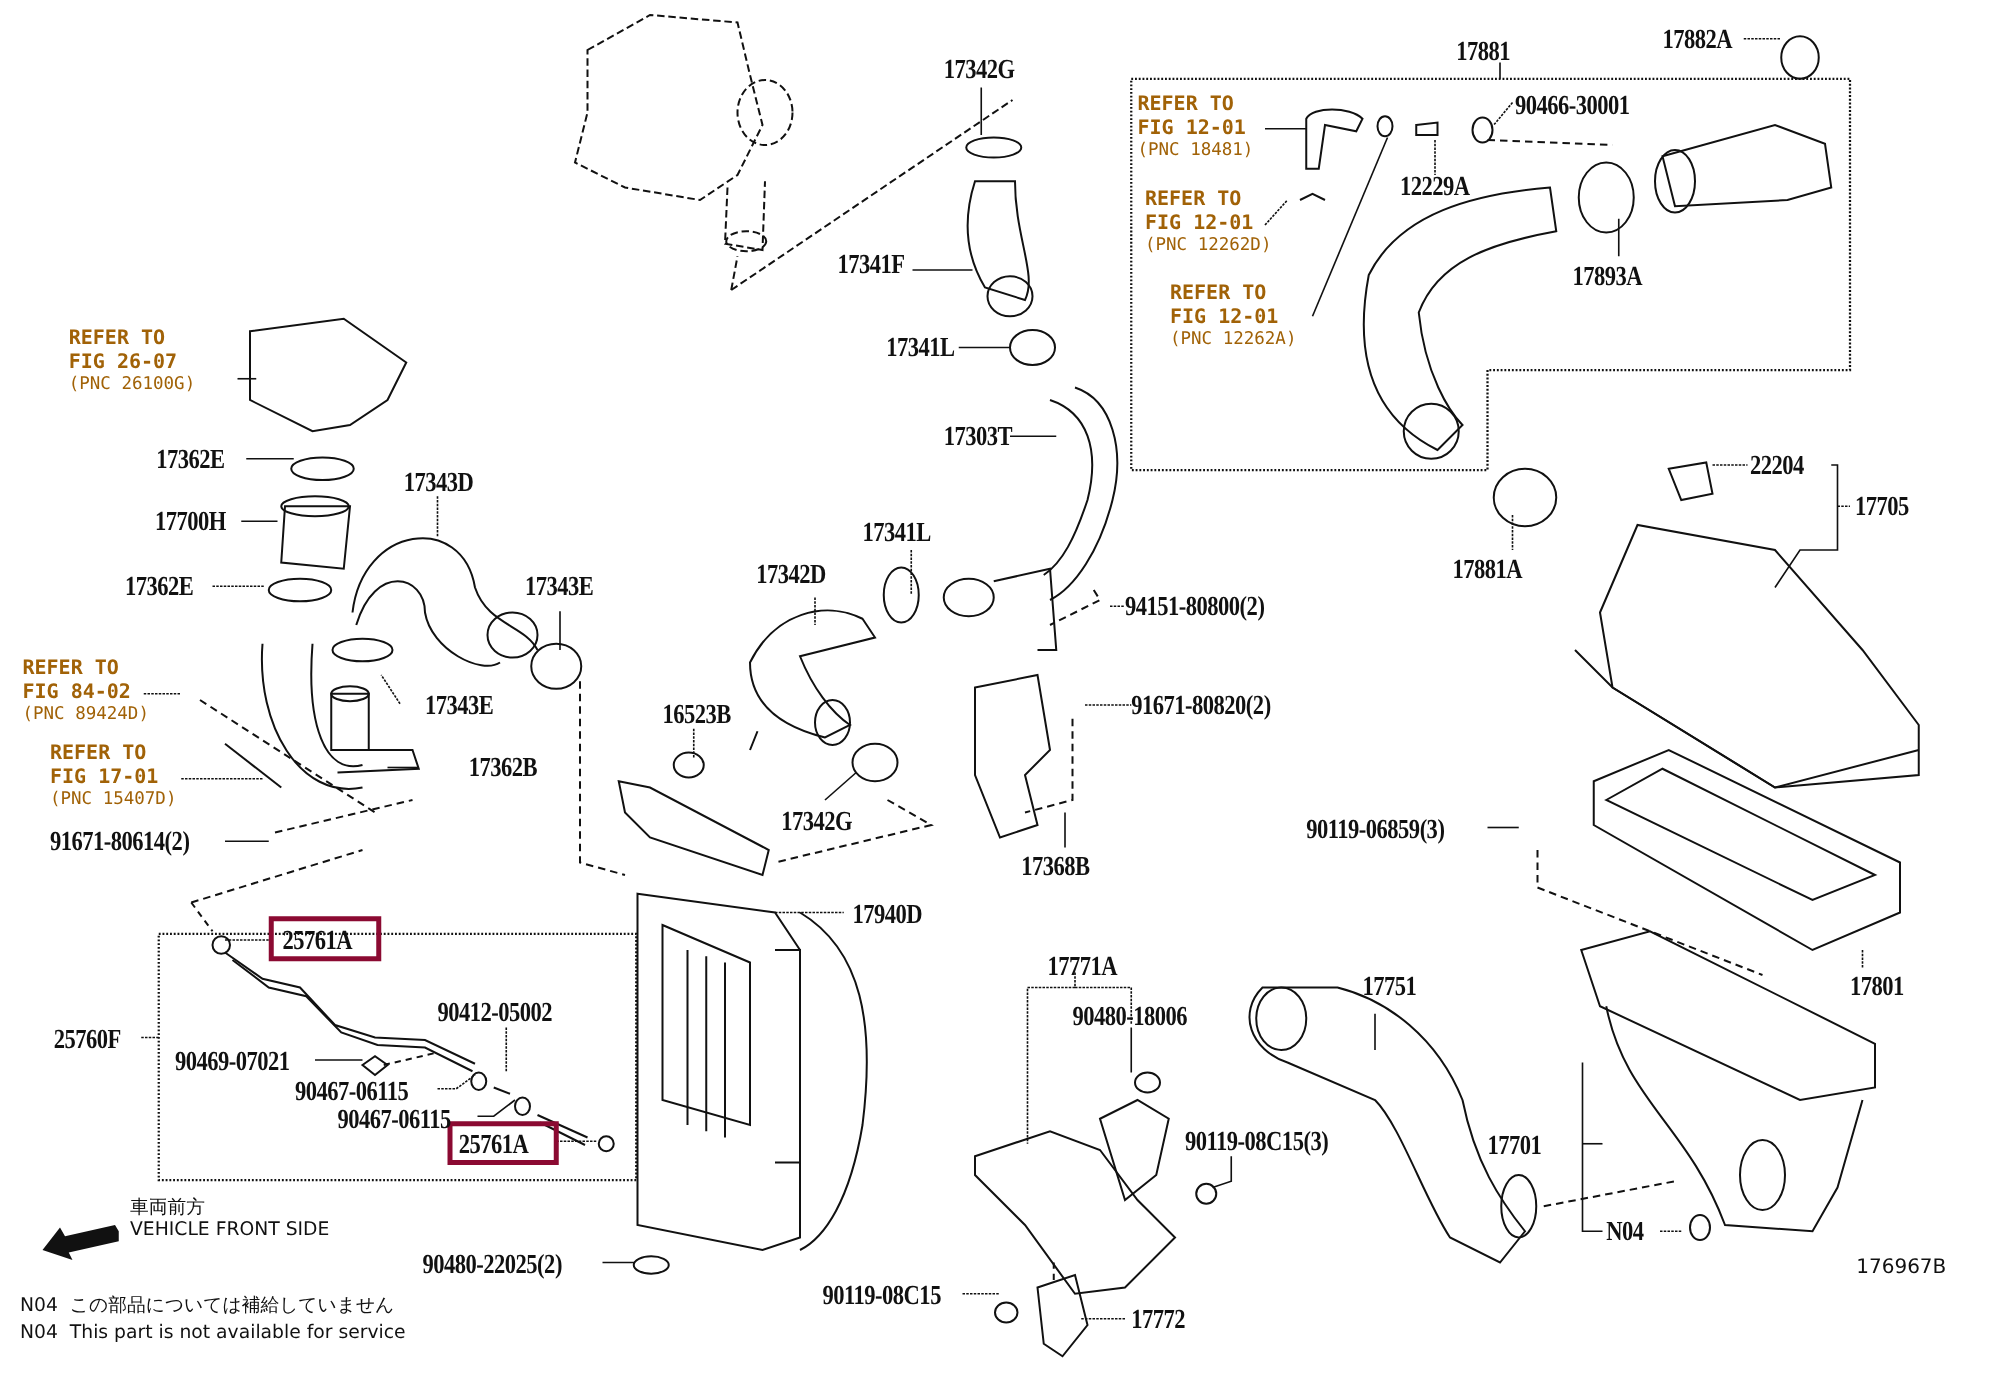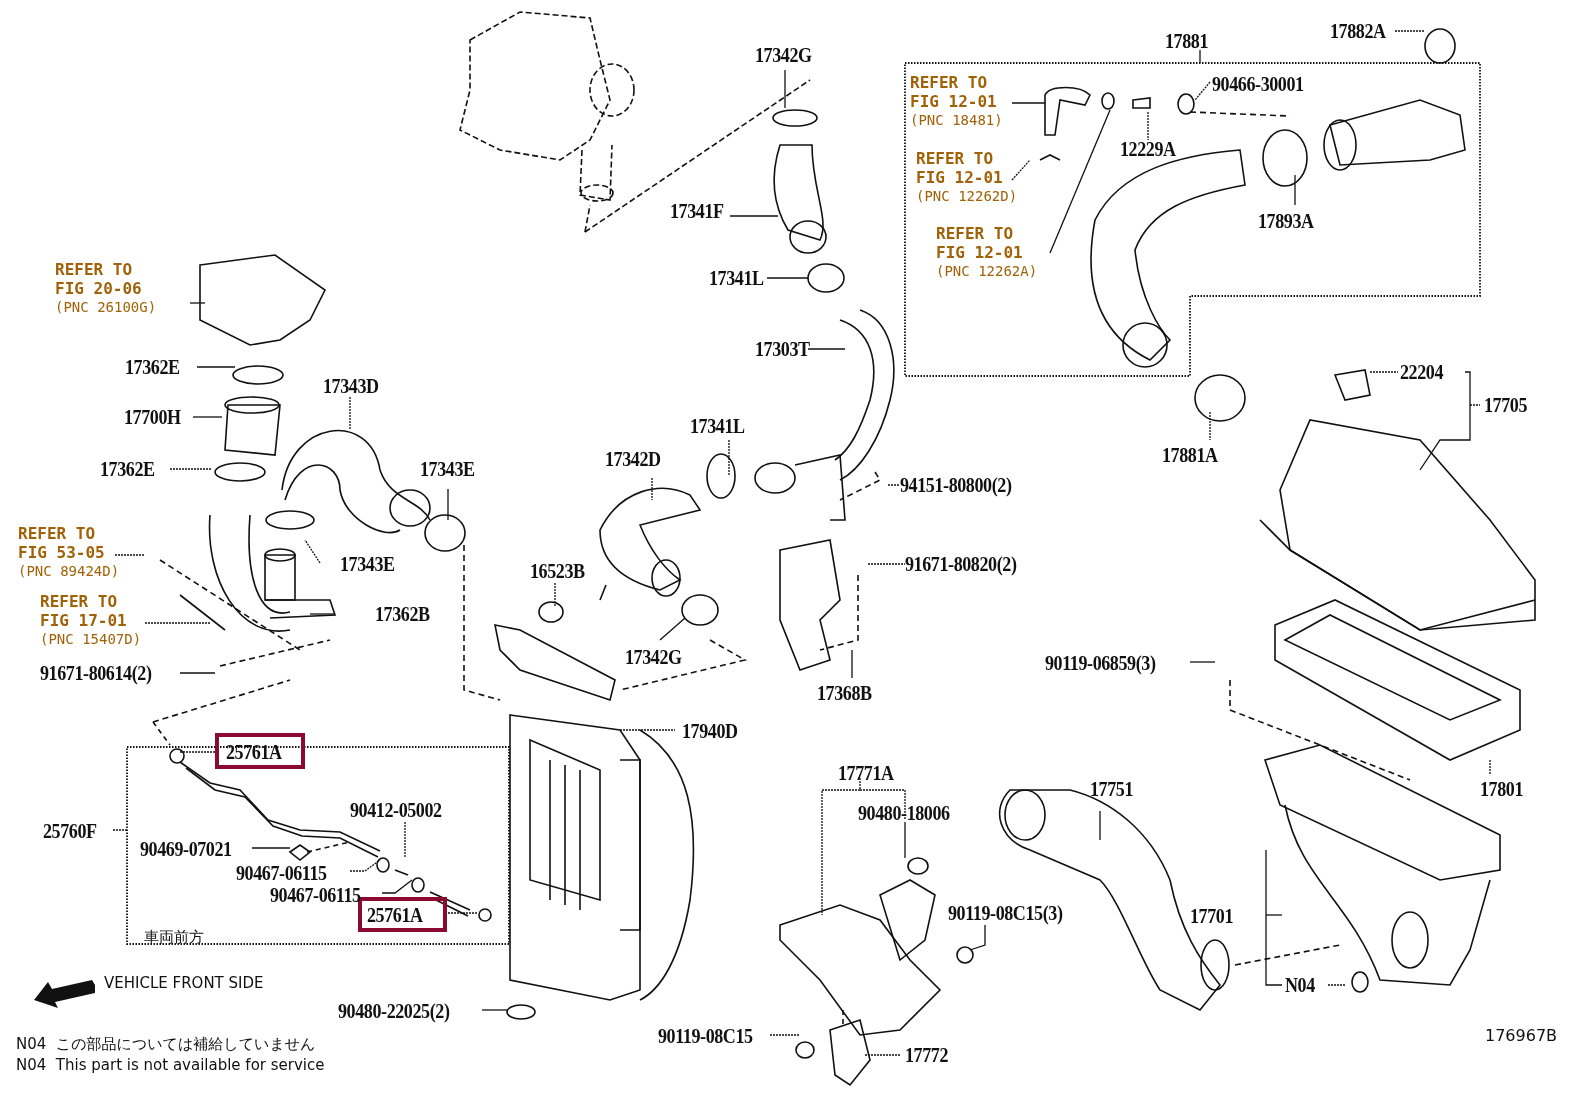--- a/index.html
+++ b/index.html
@@ -203,26 +203,26 @@
     <path d="M350 871 L365 871 L380 860" stroke-dasharray="2 1"></path>
     <path d="M382 893 L395 893 L412 880"></path>
     <path d="M445 913 L478 913" stroke-dasharray="2 1"></path>
   </g>
 
   <path d="M95 985 L95 993 L55 1002 L58 1008 L34 1000 L48 982 L52 989 L92 980 Z" fill="#111" stroke="none"></path>
 </svg>
 
 <div class="ref" style="left:55px;top:260px;">
   <div>REFER TO</div>
-  <div>FIG 20-06</div>
+  <div>FIG 26-07</div>
   <div class="pnc">(PNC 26100G)</div>
 </div>
 <div class="ref" style="left:18px;top:524px;">
   <div>REFER TO</div>
-  <div>FIG 53-05</div>
+  <div>FIG 84-02</div>
   <div class="pnc">(PNC 89424D)</div>
 </div>
 <div class="ref" style="left:40px;top:592px;">
   <div>REFER TO</div>
   <div>FIG 17-01</div>
   <div class="pnc">(PNC 15407D)</div>
 </div>
 <div class="ref" style="left:910px;top:73px;">
   <div>REFER TO</div>
   <div>FIG 12-01</div>
@@ -283,23 +283,23 @@
 <div class="hl" style="left:215px;top:733px;width:90px;height:36px;"></div>
 <div class="lbl" style="left:226px;top:741px;">25761A</div>
 <div class="hl" style="left:358px;top:897px;width:89px;height:35px;"></div>
 <div class="lbl" style="left:367px;top:904px;">25761A</div>
 
 <div class="lbl" style="left:350px;top:799px;">90412-05002</div>
 <div class="lbl" style="left:140px;top:838px;">90469-07021</div>
 <div class="lbl" style="left:236px;top:862px;">90467-06115</div>
 <div class="lbl" style="left:270px;top:884px;">90467-06115</div>
 
-<div class="note" style="left:104px;top:928px;margin-left:40px;">車両前方</div>
+<div class="note" style="left:104px;top:956px;">車両前方</div>
 <div class="note" style="left:104px;top:974px;">VEHICLE FRONT SIDE</div>
 
 <div class="note" style="left:16px;top:1035px;">
   <span>N04</span>&nbsp;&nbsp;<span>この部品については補給していません</span>
 </div>
 <div class="note" style="left:16px;top:1056px;">
   <span>N04</span>&nbsp;&nbsp;<span>This part is not available for service</span>
 </div>
 
-<div class="note" style="left:1485px;top:1027px;font-size:16px;">176967B</div>
+<div class="note" style="left:1485px;top:1004px;font-size:16px;">176967B</div>
 
 </body></html>

